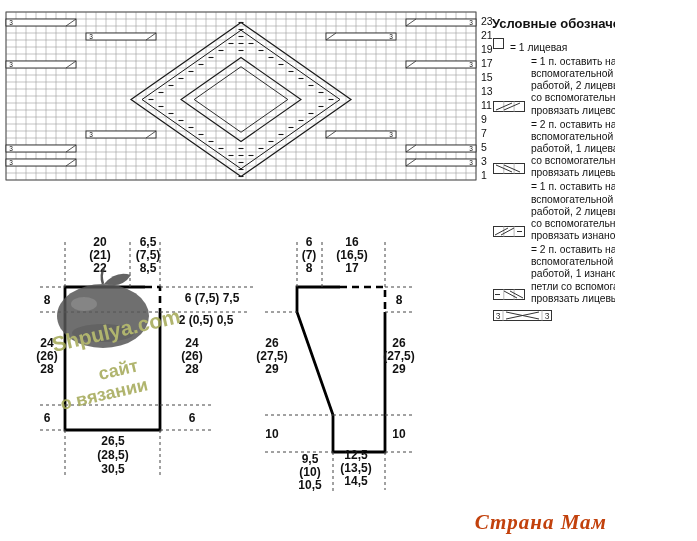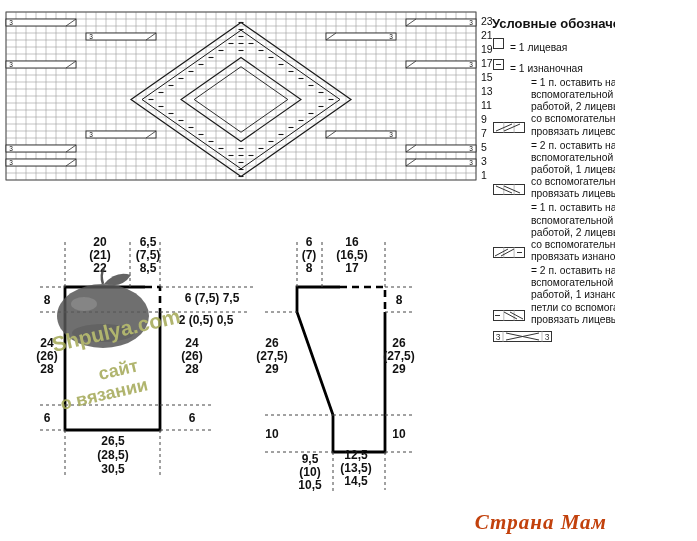--- a/index.html
+++ b/index.html
@@ -280,29 +280,20 @@
 
     <div class="legend-item">
       <span class="licon">
         <svg width="14" height="13">
             <rect x="1.5" y="1.5" width="10" height="10" fill="#fff" stroke="#333"></rect>
           </svg>
       </span>
       <span class="ltext">= 1 лицевая</span>
     </div>
 
-    <div class="legend-item">
-      <span class="licon">
-        <svg width="14" height="13">
-            <rect x="1.5" y="1.5" width="10" height="10" fill="#fff" stroke="#333"></rect>
-            <line x1="4" y1="6.5" x2="9" y2="6.5" stroke="#333"></line>
-          </svg>
-      </span>
-      <span class="ltext">= 1 изнаночная</span>
-    </div>
 
     <div class="legend-item">
       <span class="licon">
         <svg width="35" height="13">
             <rect x="1.5" y="1.5" width="31" height="10" fill="#fff" stroke="#333"></rect>
             <line x1="11.8" y1="1.5" x2="11.8" y2="11.5" stroke="#bbb"></line>
             <line x1="22.1" y1="1.5" x2="22.1" y2="11.5" stroke="#bbb"></line>
             <line x1="4" y1="10" x2="20" y2="3" stroke="#333"></line>
             <line x1="12" y1="10" x2="28" y2="3" stroke="#333"></line>
           </svg>

